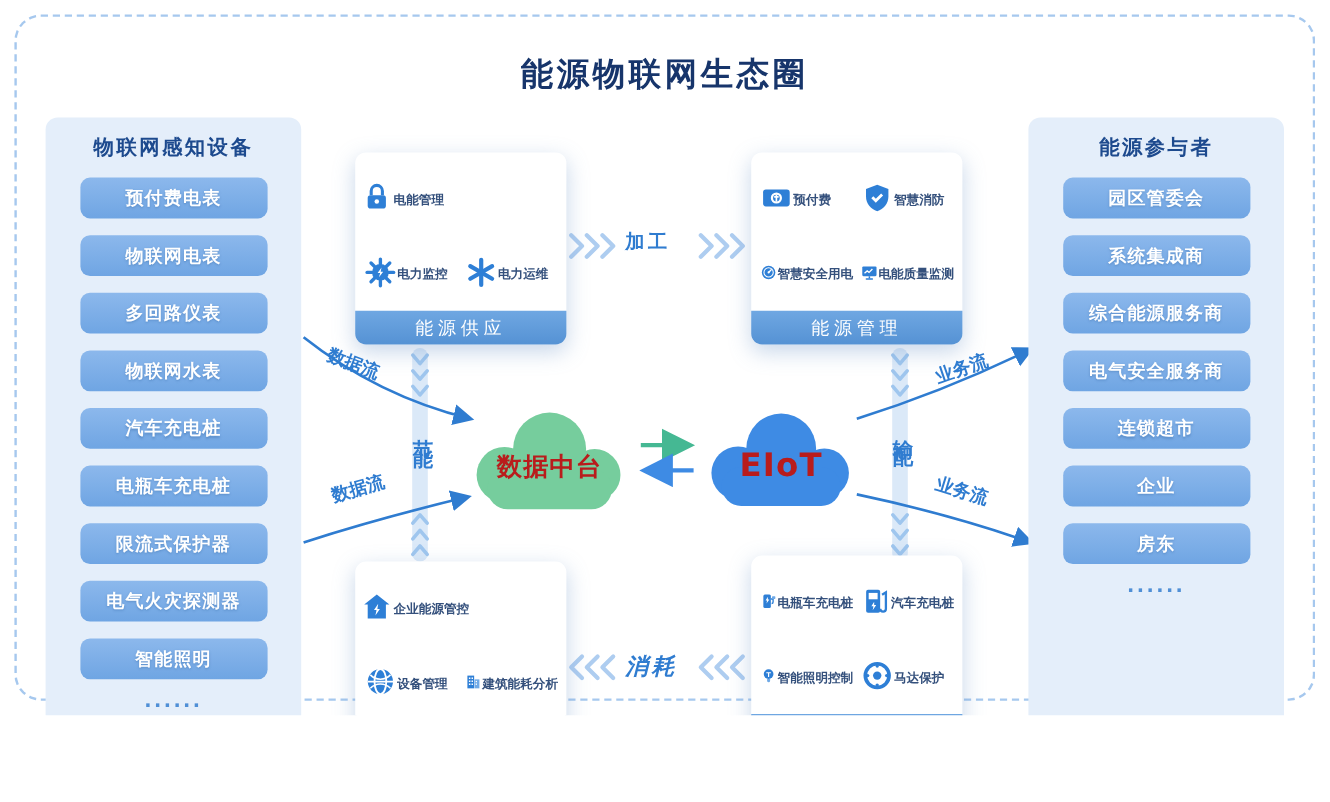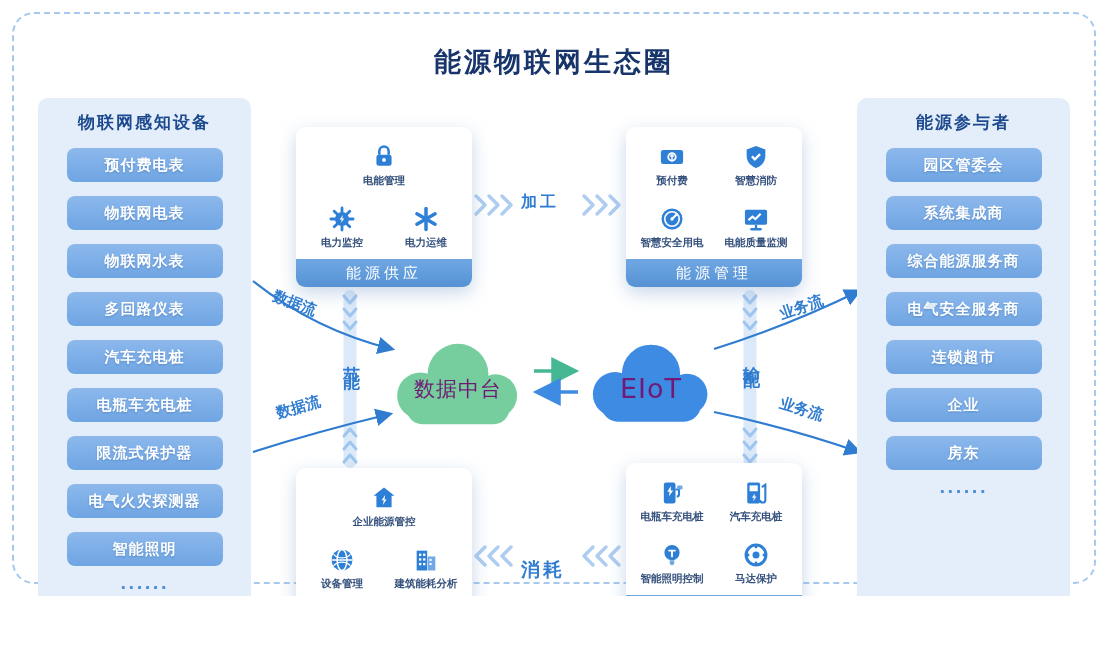--- a/index.html
+++ b/index.html
@@ -18,42 +18,42 @@
         justify-content:center;margin-top:14px;text-shadow:0 1px 2px rgba(30,80,140,.35);white-space:nowrap;}
   .more{color:#4f8fd6;font-weight:bold;font-size:16px;letter-spacing:2px;margin-top:8px;}
 
   
   .card{position:absolute;width:176px;height:160px;background:#fff;border-radius:9px;
         box-shadow:0 6px 18px rgba(110,150,200,.38);display:flex;flex-direction:column;box-sizing:border-box;}
   .card-tl{left:296px;top:127px;} .card-tr{left:626px;top:127px;}
   .card-bl{left:296px;top:468px;} .card-br{left:626px;top:463px;}
   .card-body{flex:1;display:flex;flex-wrap:wrap;align-items:center;justify-content:center;
              padding:8px 4px 2px;row-gap:2px;column-gap:6px;}
-  .card-item{display:flex;flex-direction:column;align-items:center;width:78px;}
+  .card-item{display:flex;flex-direction:row;align-items:center;width:78px;}
   .card-item.wide{width:100%;}
   .card-item svg.ic{width:28px;height:28px;}
   .card-item .lb{font-size:10.5px;color:#34507c;font-weight:bold;margin-top:3px;white-space:nowrap;}
   .card-footer{height:28px;background:linear-gradient(180deg,#6fa7e2,#5592d4);border-radius:0 0 9px 9px;
                color:#fff;font-weight:normal;font-size:15px;letter-spacing:4px;display:flex;
                align-items:center;justify-content:center;}
 
   
   .cloud{position:absolute;}
   .cloud-green{left:390px;top:341px;width:136px;height:88px;}
   .cloud-blue{left:586px;top:337px;width:130px;height:94px;}
   .cloud svg.cloud-shape{position:absolute;inset:0;width:100%;height:100%;}
   .cloud-label{position:absolute;inset:0;display:flex;align-items:center;justify-content:center;
-               color:#701a75;font-weight:normal;padding-top:8px;}
+               color:#b91c1c;font-weight:bold;padding-top:8px;}
   .cloud-green .cloud-label{font-size:21px;letter-spacing:1px;}
   .cloud-blue .cloud-label{font-size:27px;letter-spacing:1px;}
 
   
   .flow-label{position:absolute;color:#2f7cd0;font-weight:bold;white-space:nowrap;}
   .lbl-processing{left:521px;top:192px;font-size:16px;letter-spacing:3px;}
-  .lbl-consumption{left:521px;top:557px;font-size:19px;letter-spacing:3px;}
+  .lbl-consumption{left:521px;top:543px;font-size:19px;letter-spacing:3px;font-style:italic;}
   .lbl-dataflow-top{left:272px;top:294px;font-size:15px;transform:rotate(21deg);}
   .lbl-dataflow-bottom{left:276px;top:398px;font-size:15px;transform:rotate(-16deg);}
   .lbl-bizflow-top{left:779px;top:298px;font-size:15px;transform:rotate(-19deg);}
   .lbl-bizflow-bottom{left:779px;top:400px;font-size:15px;transform:rotate(17deg);}
   .lbl-vertical{writing-mode:vertical-rl;font-size:17px;letter-spacing:7px;}
   .lbl-saving{left:341px;top:352px;}
   .lbl-distribution{left:741px;top:352px;}
 
   .overlay{position:absolute;inset:0;width:1108px;height:668px;pointer-events:none;}
   .defs-holder{position:absolute;width:0;height:0;overflow:hidden;}
@@ -225,22 +225,22 @@
     <path d="M714 412 Q790 428 859 452" fill="none" stroke="#2f7cd0" stroke-width="2.2" marker-end="url(#ah)"></path>
 
     <line x1="534" y1="371" x2="574" y2="371" stroke="#45b893" stroke-width="3.5" marker-end="url(#ah-g)"></line>
     <line x1="578" y1="392" x2="538" y2="392" stroke="#3e8be4" stroke-width="3.5" marker-end="url(#ah-b)"></line>
   </svg>
 
   <div class="panel left">
     <div class="panel-title">物联网感知设备</div>
     <div class="pill">预付费电表</div>
     <div class="pill">物联网电表</div>
+    <div class="pill">多回路仪表</div>
     <div class="pill">物联网水表</div>
-    <div class="pill">多回路仪表</div>
     <div class="pill">汽车充电桩</div>
     <div class="pill">电瓶车充电桩</div>
     <div class="pill">限流式保护器</div>
     <div class="pill">电气火灾探测器</div>
     <div class="pill">智能照明</div>
     <div class="more">......</div>
   </div>
 
   <div class="panel right">
     <div class="panel-title">能源参与者</div>

